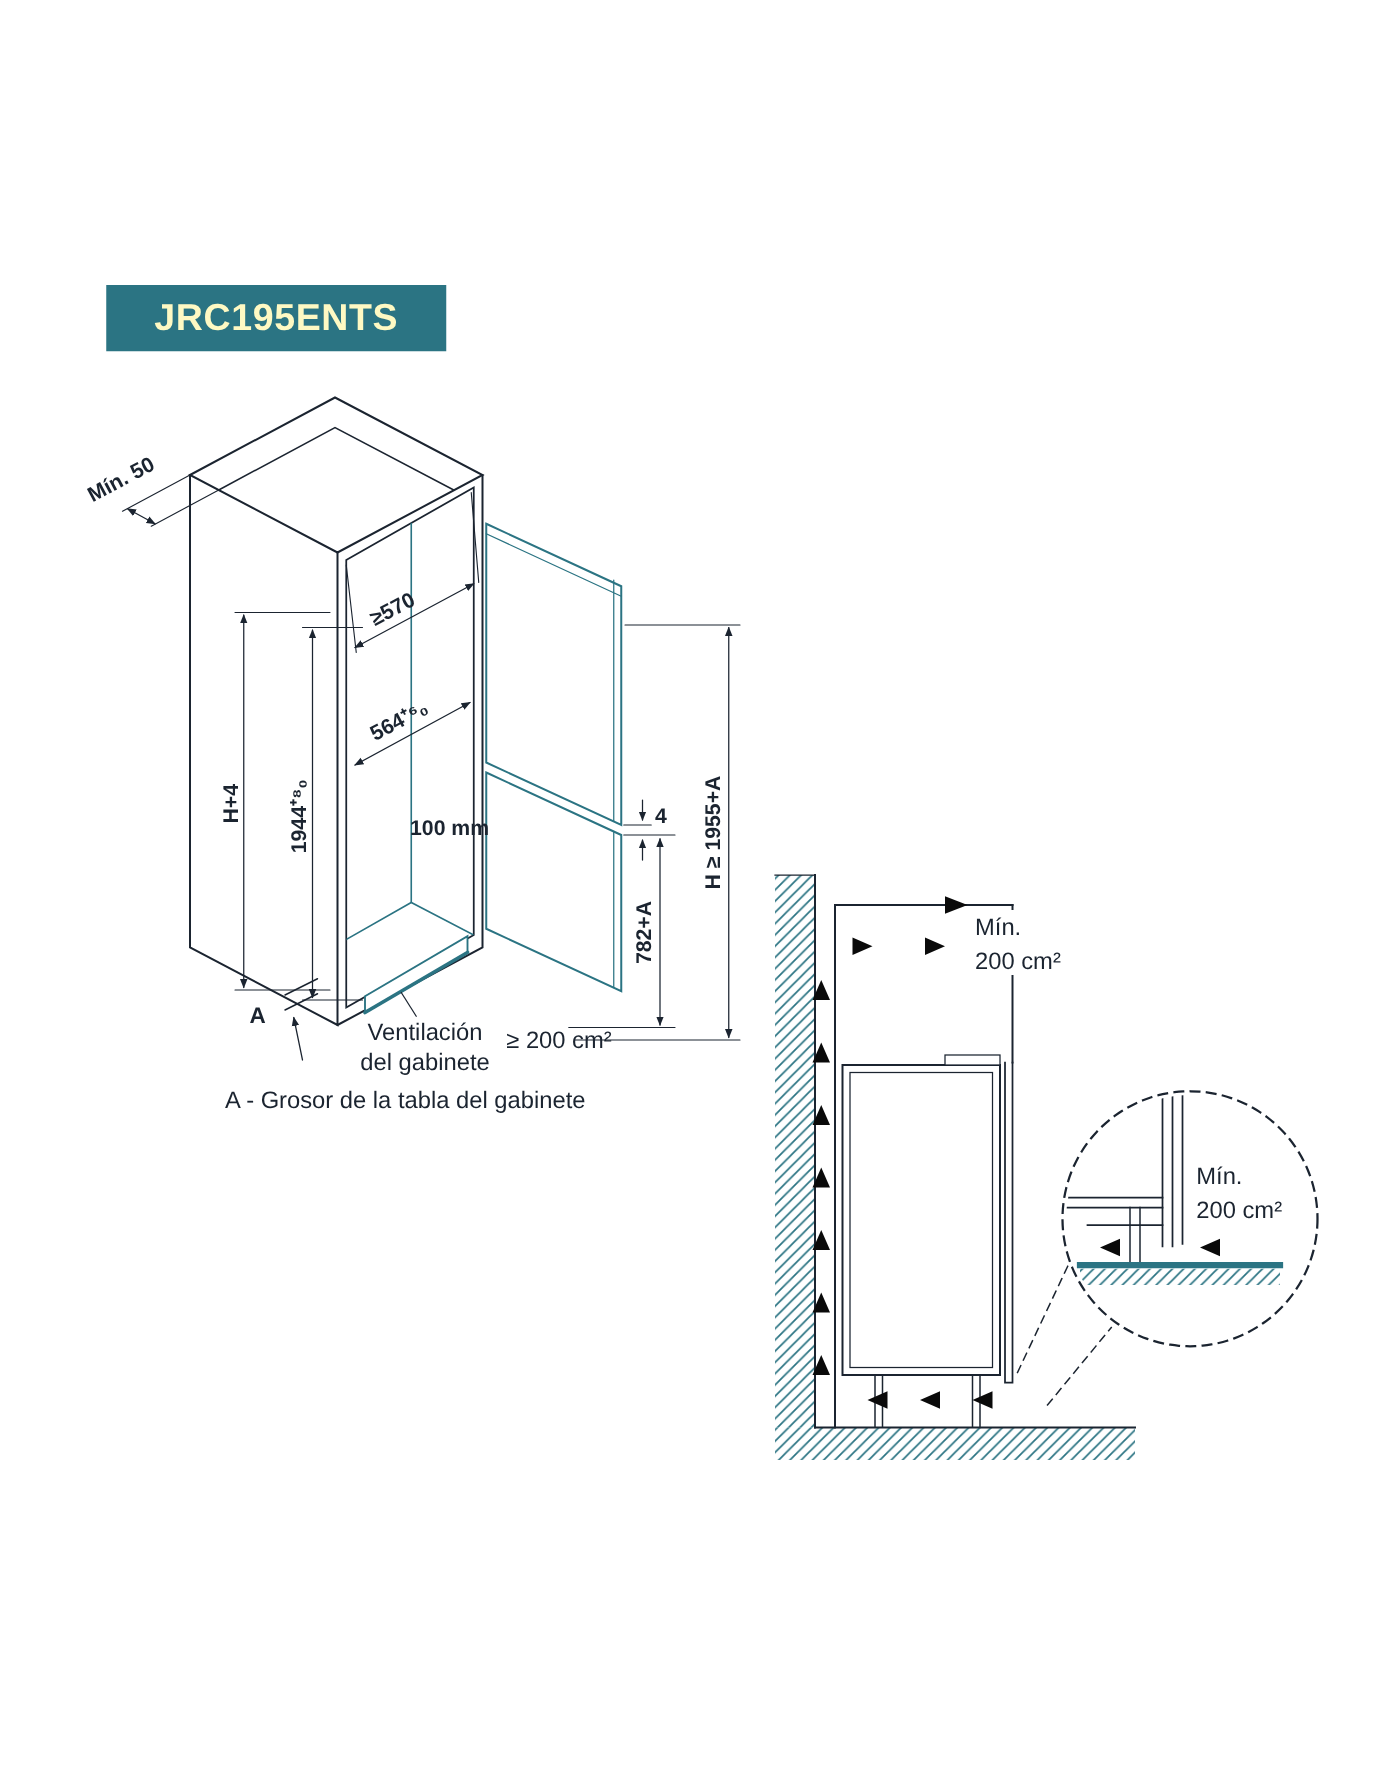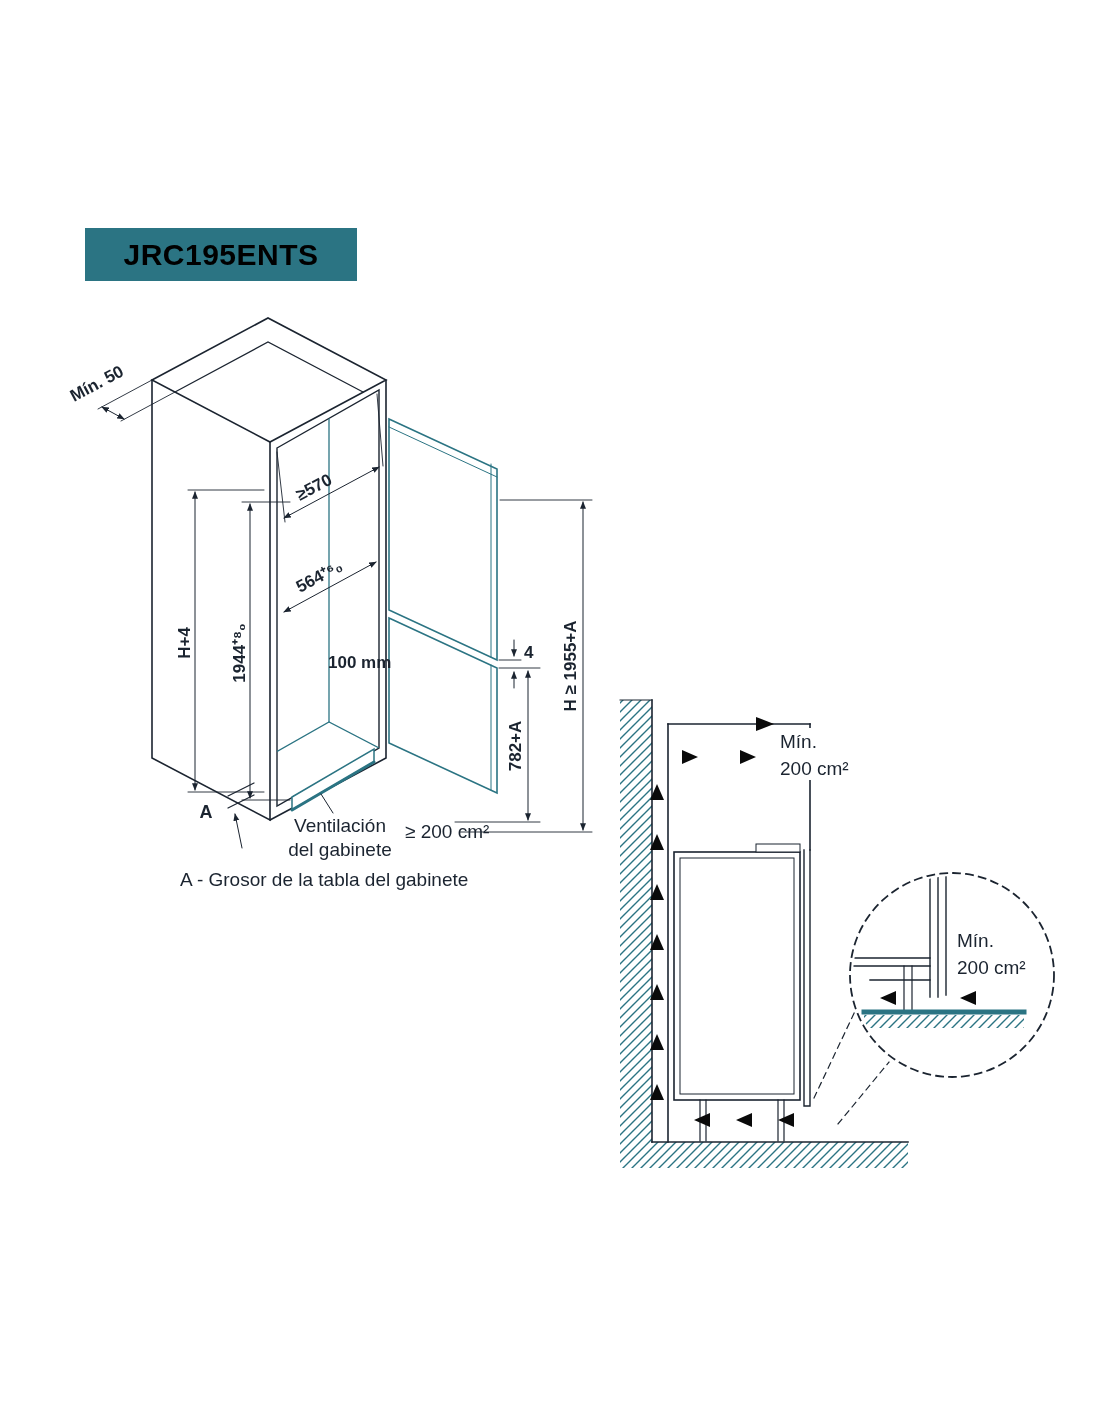--- a/index.html
+++ b/index.html
@@ -1,19 +1,19 @@
 <!DOCTYPE html>
 <html><head>
 <meta charset="utf-8">
 <style>
   html,body{margin:0;padding:0;background:#fff;}
   .page{position:relative;width:1100px;height:1422px;background:#fff;overflow:hidden;
         font-family:"Liberation Sans",sans-serif;}
   .title-badge{position:absolute;left:85px;top:228px;width:272px;height:53px;
-        background:#2b7483;color:#000000;display:flex;align-items:center;justify-content:center;
+        background:#2b7483;color:#fef9c3;display:flex;align-items:center;justify-content:center;
         font:700 30px "Liberation Sans",sans-serif;letter-spacing:.5px;}
   svg{position:absolute;left:0;top:0;}
   svg text{fill:#1b2430;font-family:"Liberation Sans",sans-serif;}
   .t-dim{font-size:17px;font-weight:700;}
   .t-dim-lg{font-size:18px;font-weight:700;}
   .t-lbl{font-size:19px;font-weight:400;}
 </style>
 </head>
 <body>
 

